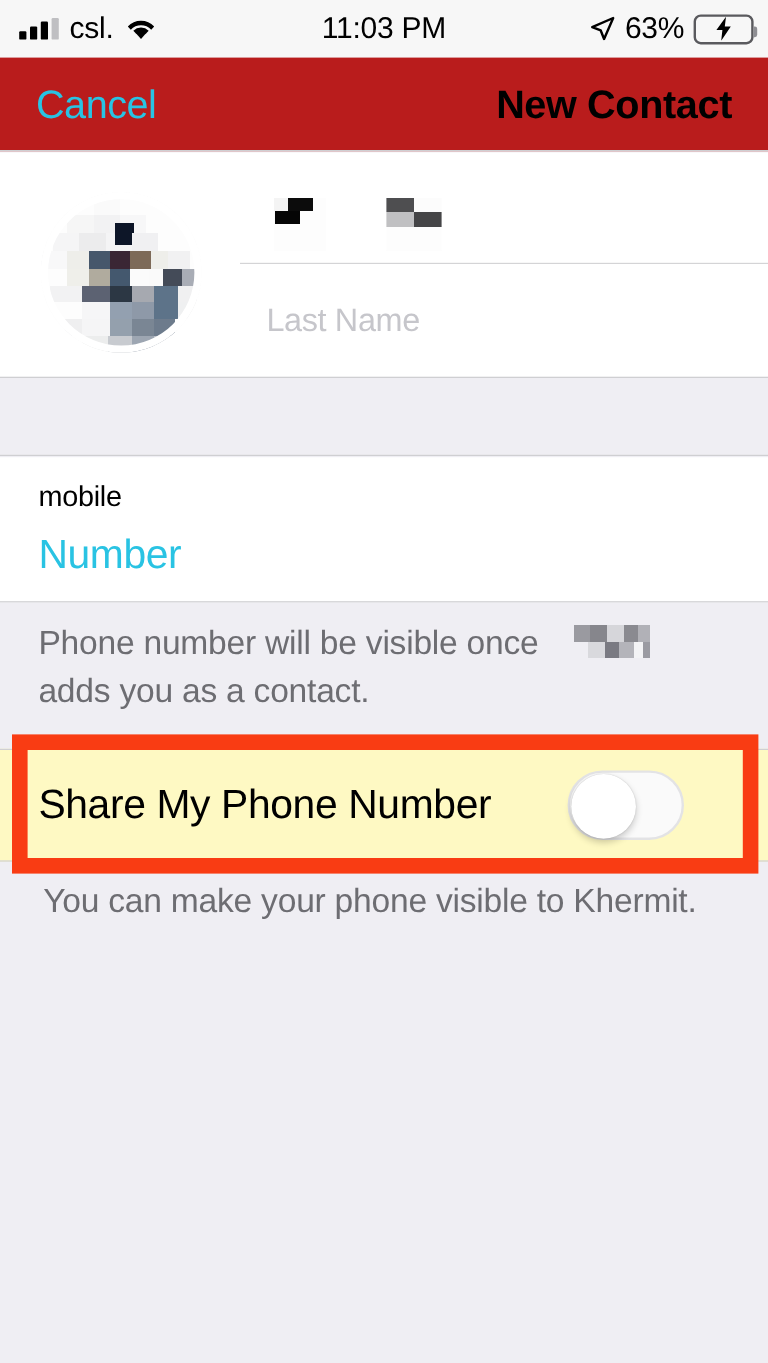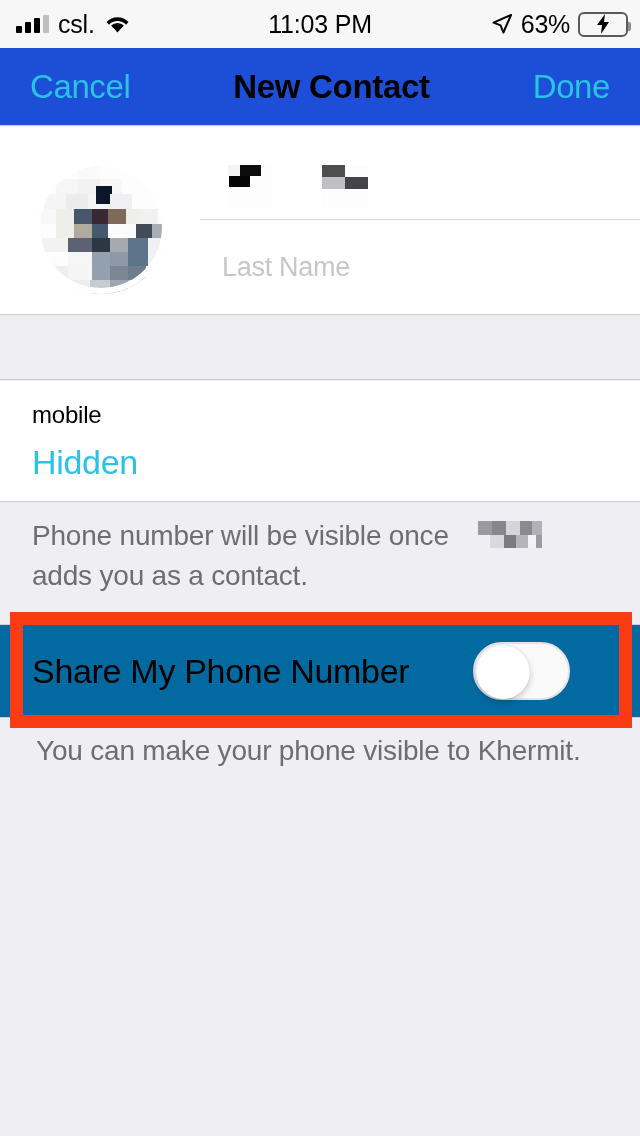--- a/index.html
+++ b/index.html
@@ -46,21 +46,21 @@
   }
   .batt-fill{ height:100%; background:#4cd864; border-radius:3px; }
   .bolt{
     position:absolute; left:50%; top:50%; transform:translate(-50%,-50%);
     width:16px; height:20px;
   }
 
   
   .nav-bar{
     position:absolute; top:48px; left:0; width:640px; height:78px;
-    background:#1d4ed8;
+    background:#b91c1c;
     border-bottom:1px solid #cfcfd2;
     display:flex; align-items:center; justify-content:space-between;
     padding:0 30px;
   }
   .nav-btn{
     font-size:33px; color:#29c3e3; letter-spacing:-0.4px;
     background:none; border:none; cursor:pointer;
     font-family:"Liberation Sans", sans-serif;
   }
   .nav-title{ font-size:33px; font-weight:bold; color:#000; letter-spacing:-0.3px; }
@@ -117,21 +117,21 @@
   .footer-1 p{
     font-size:28px; line-height:36px; color:#6d6d72; letter-spacing:-0.2px;
   }
   .inline-redact{
     display:inline-block; vertical-align:-4px; margin-left:8px;
   }
 
   
   .share-card{
     position:absolute; top:624px; left:0; width:640px; height:94px;
-    background:#0369a1;
+    background:#fef9c3;
     border-top:1px solid #cfcfd2; border-bottom:1px solid #cfcfd2;
   }
   .share-label{
     position:absolute; left:32px; top:50%; transform:translateY(-50%);
     font-size:34px; color:#000; letter-spacing:-0.3px;
   }
   .toggle{
     position:absolute; right:70px; top:50%; transform:translateY(-50%);
     width:97px; height:58px; border-radius:29px;
     background:#fafafa; border:2px solid #e3e3e5;
@@ -202,21 +202,20 @@
             <path d="M10 0 L2 11 H7 L6 20 L14 8 H9 Z" fill="#000"></path>
           </svg>
         </span>
       </span>
     </div>
   </div>
 
   <div class="nav-bar">
     <button class="nav-btn">Cancel</button>
     <span class="nav-title">New Contact</span>
-    <button class="nav-btn">Done</button>
   </div>
 
   <div class="name-section">
     <div class="avatar">
       <svg width="134" height="134" viewBox="0 0 134 134">
         <rect width="134" height="134" fill="#fdfdfd"></rect>
         <g shape-rendering="crispEdges">
           <rect x="44" y="4" width="22" height="15" fill="#fafafa"></rect>
           <rect x="22" y="19" width="22" height="15" fill="#f6f6f6"></rect>
           <rect x="44" y="19" width="22" height="15" fill="#f2f2f3"></rect>
@@ -298,21 +297,21 @@
       <div class="field-row">
         <span class="placeholder">Last Name</span>
       </div>
     </div>
   </div>
 
   <div class="gap-1"></div>
 
   <div class="phone-card">
     <span class="phone-label">mobile</span>
-    <span class="phone-value">Hidden</span>
+    <span class="phone-value">Number</span>
   </div>
 
   <div class="footer-1">
     <p>
       <span>Phone number will be visible once</span>
       <span class="inline-redact">
         <svg width="78" height="30" viewBox="0 0 78 30" shape-rendering="crispEdges">
           <rect x="0" y="0" width="78" height="30" fill="#efeef3"></rect>
           <rect x="0" y="2" width="14" height="14" fill="#efeef3"></rect>
           <rect x="14" y="2" width="14" height="14" fill="#9a9aa0"></rect>

